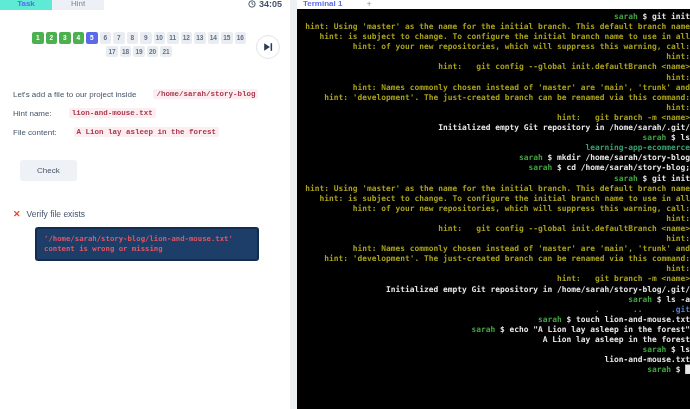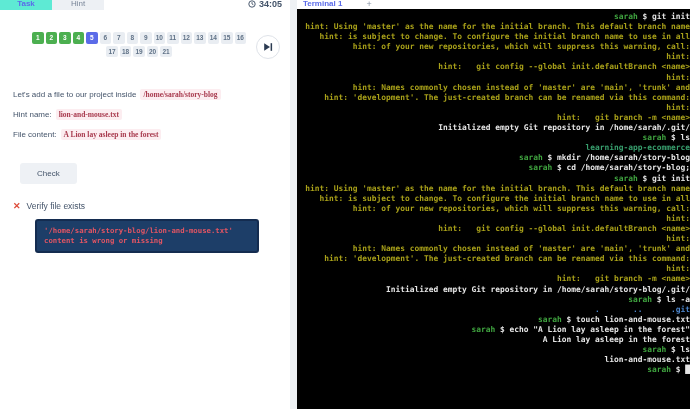--- a/index.html
+++ b/index.html
@@ -24,25 +24,25 @@
           text-align:center; font-weight:bold; cursor:pointer; }
   .step.done    { background:var(--step-done); color:#fff; }
   .step.current { background:var(--step-current); color:#fff; }
   .step.todo    { background:var(--step-todo-bg); color:var(--step-todo-text); }
   .skip-btn { width:24px; height:24px; border-radius:50%; background:#fff;
               border:1px solid #dfe3e9; display:flex; align-items:center; justify-content:center;
               margin-left:8px; margin-top:3px; cursor:pointer; }
 
   .task-text { margin:30px 0 0 13px; font-size:8px; color:var(--text-primary); }
   .task-line { margin-bottom:9px; display:flex; align-items:center; flex-wrap:nowrap; }
-  .code-chip { font-family:Liberation Serif, serif; font-size:7.5px; font-weight:bold;
+  .code-chip { font-family:Liberation Mono, monospace; font-size:7.5px; font-weight:bold;
                color:var(--code-pink-text); background:var(--code-pink-bg);
-               padding:1px 3px; border-radius:2px; margin-left:4px; white-space:nowrap; }
+               padding:1px 3px; border-radius:2px; margin-left:17px; white-space:nowrap; }
 
-  .check-btn { margin:14px 0 4px 20px; display:inline-block; background:#eef1f5;
+  .check-btn { margin:14px 0 15px 20px; display:inline-block; background:#eef1f5;
                color:var(--text-primary); font-size:8px; padding:6px 17px; border-radius:3px;
                border:none; cursor:pointer; font-family:inherit; }
 
   .verify-row { margin:13px 0 0 13px; display:flex; align-items:center; gap:6px;
                 font-size:8.5px; color:var(--text-primary); }
   .x-icon { color:var(--error-red); font-weight:bold; font-size:9px; }
 
   .error-box { margin:8px 0 0 35px; width:224px; background:var(--navy-box-bg);
                border:2px solid #142c50; border-radius:3px; padding:5px 7px;
                font-family:"DejaVu Sans Mono", monospace; font-size:7.3px; font-weight:bold;

